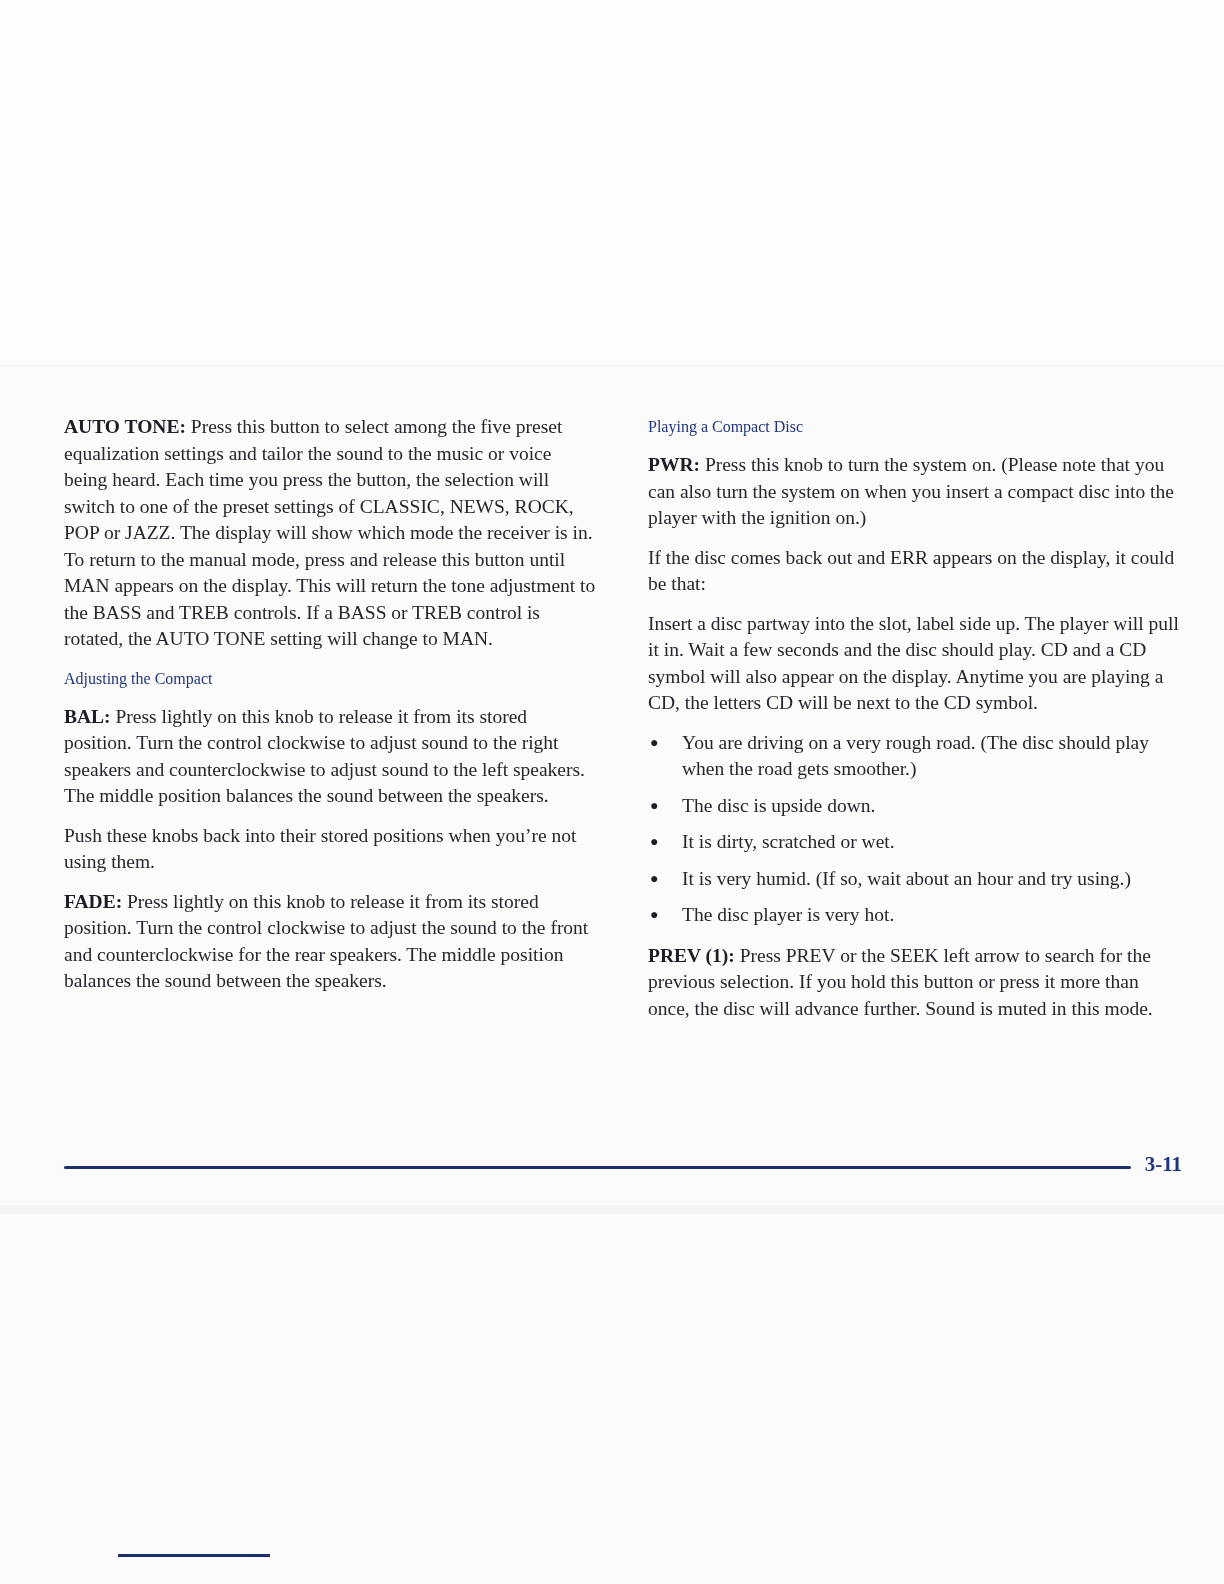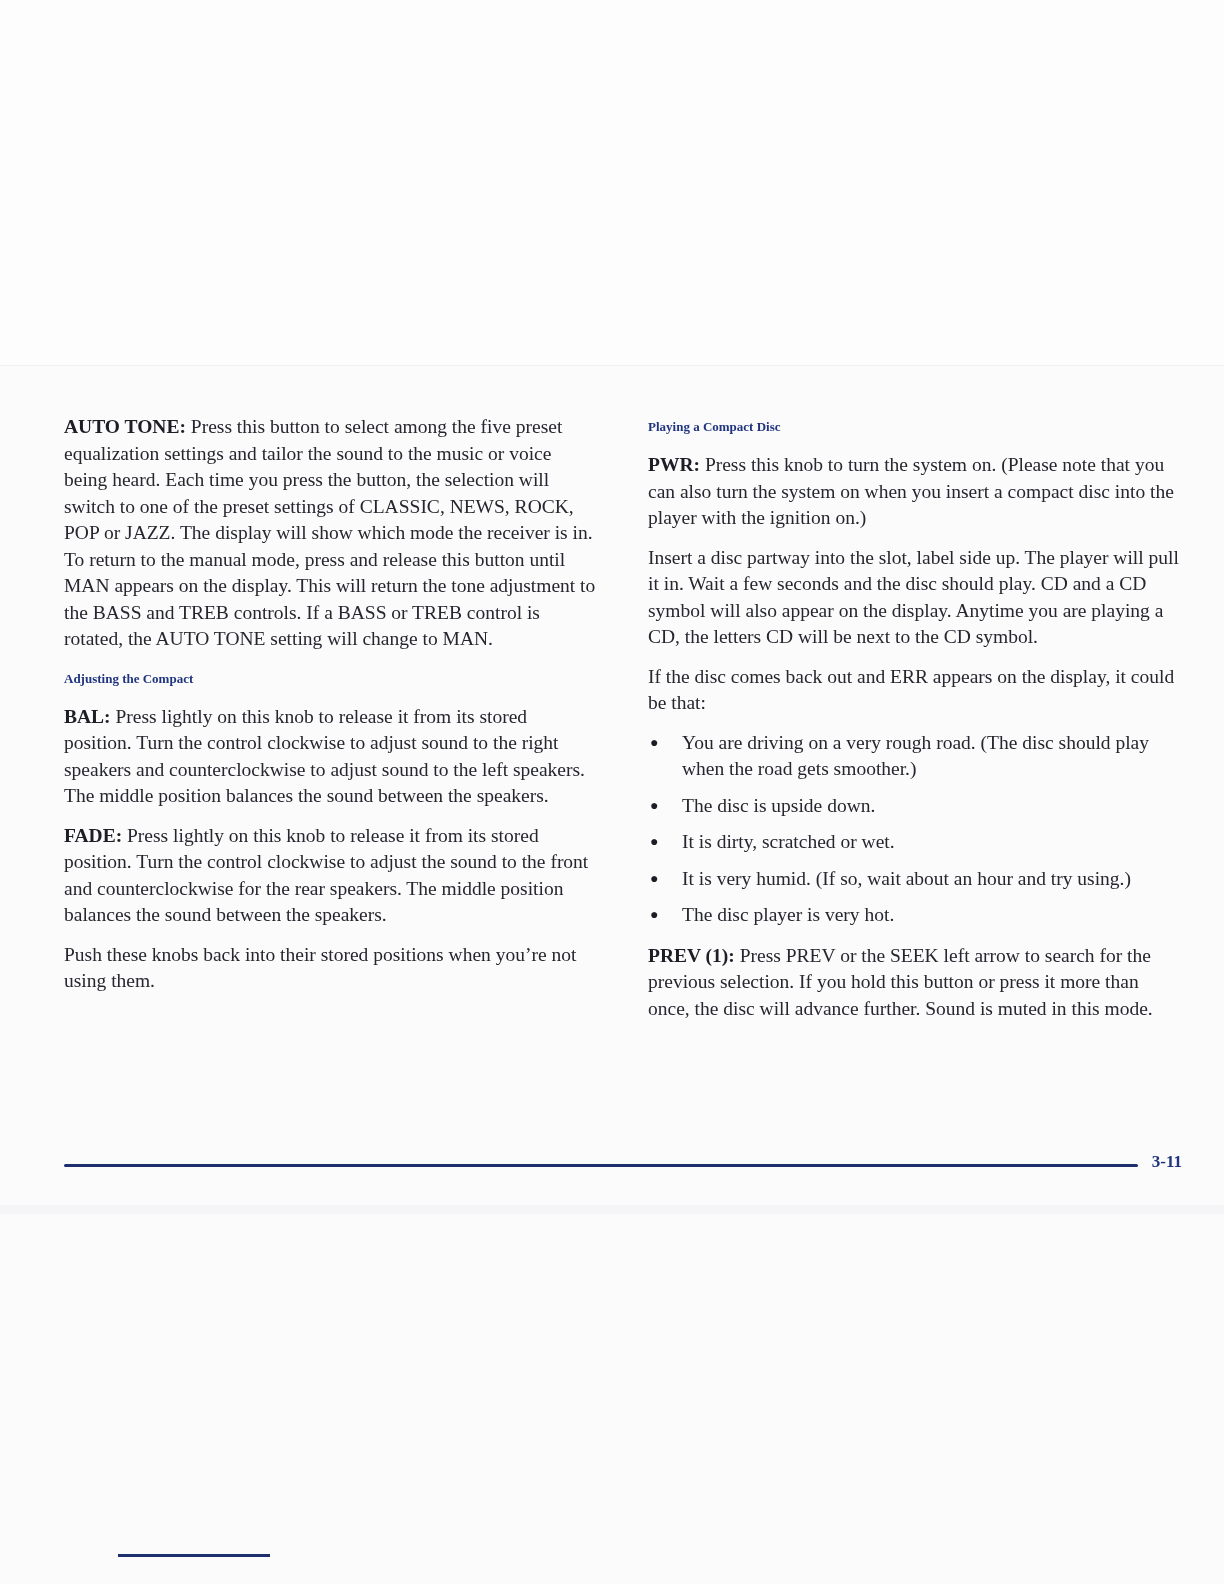--- a/index.html
+++ b/index.html
@@ -47,23 +47,23 @@
   }
   .para {
     margin: 0 0 13px 0;
     text-align: left;
   }
   .lead {
     font-weight: bold;
     color: #1d1d26;
   }
   h2.sub-heading {
-    font-size: 13px;
+    font-size: 16px;
     line-height: 26px;
-    font-weight: bold;
+    font-weight: normal;
     color: #20357e;
     margin: 8px 0 12px 0;
   }
   h2.sub-heading.first {
     margin-top: 0;
   }
   ul.bullet-list {
     list-style: none;
     margin: 2px 0 14px 0;
     padding: 0;
@@ -92,21 +92,21 @@
   .footer-rule {
     flex: 1;
     height: 3px;
     background: #1e2f6e;
     border-radius: 2px;
     margin-right: 14px;
     margin-top: 6px;
   }
   .page-number {
     font-weight: bold;
-    font-size: 17px;
+    font-size: 21px;
     color: #20357e;
     white-space: nowrap;
   }
   .bottom-mark {
     position: absolute;
     top: 1554px;
     left: 118px;
     width: 152px;
     height: 3px;
     background: #1e2f6e;
@@ -123,35 +123,35 @@
   <div class="content">
 
     <div class="col">
 
       <p class="para"><span class="lead">AUTO TONE:</span><span> Press this button to select among the five preset equalization settings and tailor the sound to the music or voice being heard. Each time you press the button, the selection will switch to one of the preset settings of CLASSIC, NEWS, ROCK, POP or JAZZ. The display will show which mode the receiver is in. To return to the manual mode, press and release this button until MAN appears on the display. This will return the tone adjustment to the BASS and TREB controls. If a BASS or TREB control is rotated, the AUTO TONE setting will change to MAN.</span></p>
 
       <h2 class="sub-heading">Adjusting the Compact</h2>
 
       <p class="para"><span class="lead">BAL:</span><span> Press lightly on this knob to release it from its stored position. Turn the control clockwise to adjust sound to the right speakers and counterclockwise to adjust sound to the left speakers. The middle position balances the sound between the speakers.</span></p>
 
+      <p class="para">Push these knobs back into their stored positions when you’re not using them.</p>
+
       <p class="para"><span class="lead">FADE:</span><span> Press lightly on this knob to release it from its stored position. Turn the control clockwise to adjust the sound to the front and counterclockwise for the rear speakers. The middle position balances the sound between the speakers.</span></p>
-
-      <p class="para">Push these knobs back into their stored positions when you’re not using them.</p>
 
     </div>
 
     <div class="col">
 
       <h2 class="sub-heading first">Playing a Compact Disc</h2>
 
       <p class="para"><span class="lead">PWR:</span><span> Press this knob to turn the system on. (Please note that you can also turn the system on when you insert a compact disc into the player with the ignition on.)</span></p>
 
+      <p class="para">If the disc comes back out and ERR appears on the display, it could be that:</p>
+
       <p class="para">Insert a disc partway into the slot, label side up. The player will pull it in. Wait a few seconds and the disc should play. CD and a CD symbol will also appear on the display. Anytime you are playing a CD, the letters CD will be next to the CD symbol.</p>
-
-      <p class="para">If the disc comes back out and ERR appears on the display, it could be that:</p>
 
       <ul class="bullet-list">
         <li><span class="bullet-glyph">●</span><span>You are driving on a very rough road. (The disc should play when the road gets smoother.)</span></li>
         <li><span class="bullet-glyph">●</span><span>The disc is upside down.</span></li>
         <li><span class="bullet-glyph">●</span><span>It is dirty, scratched or wet.</span></li>
         <li><span class="bullet-glyph">●</span><span>It is very humid. (If so, wait about an hour and try using.)</span></li>
         <li><span class="bullet-glyph">●</span><span>The disc player is very hot.</span></li>
       </ul>
 
 

